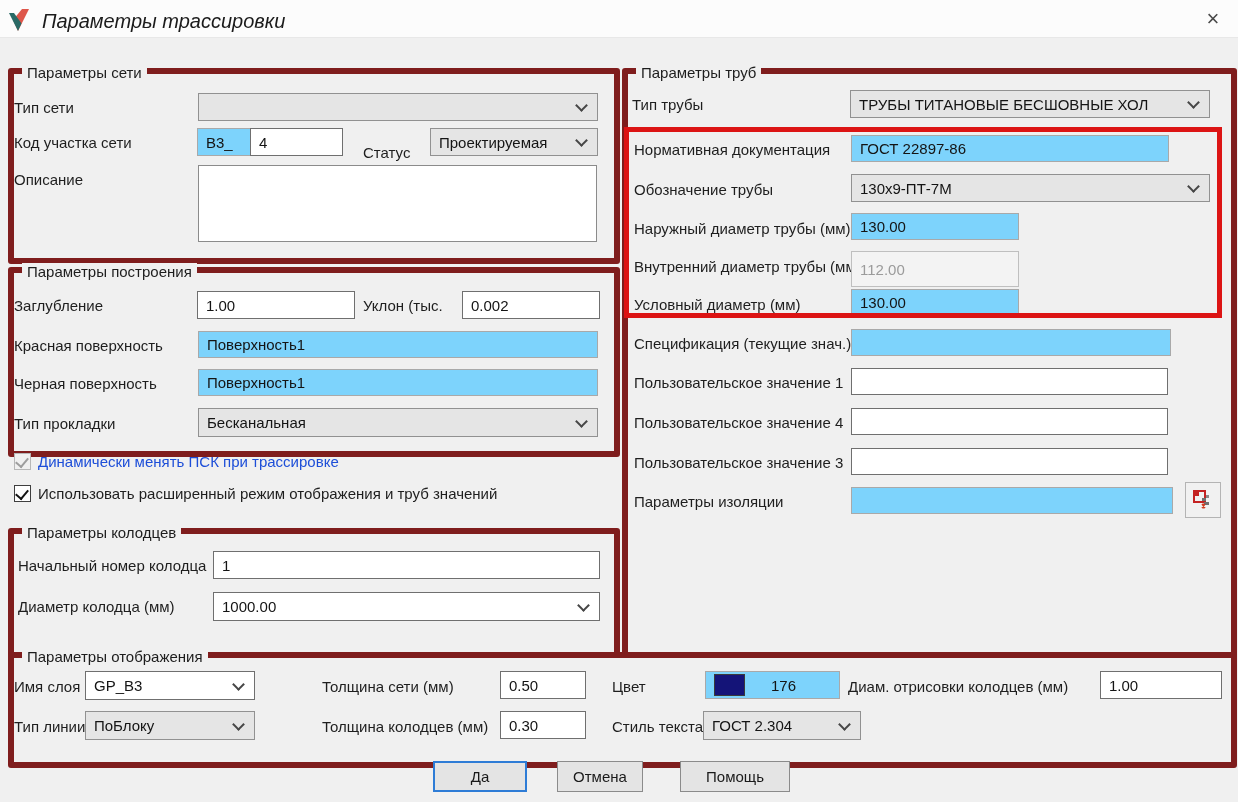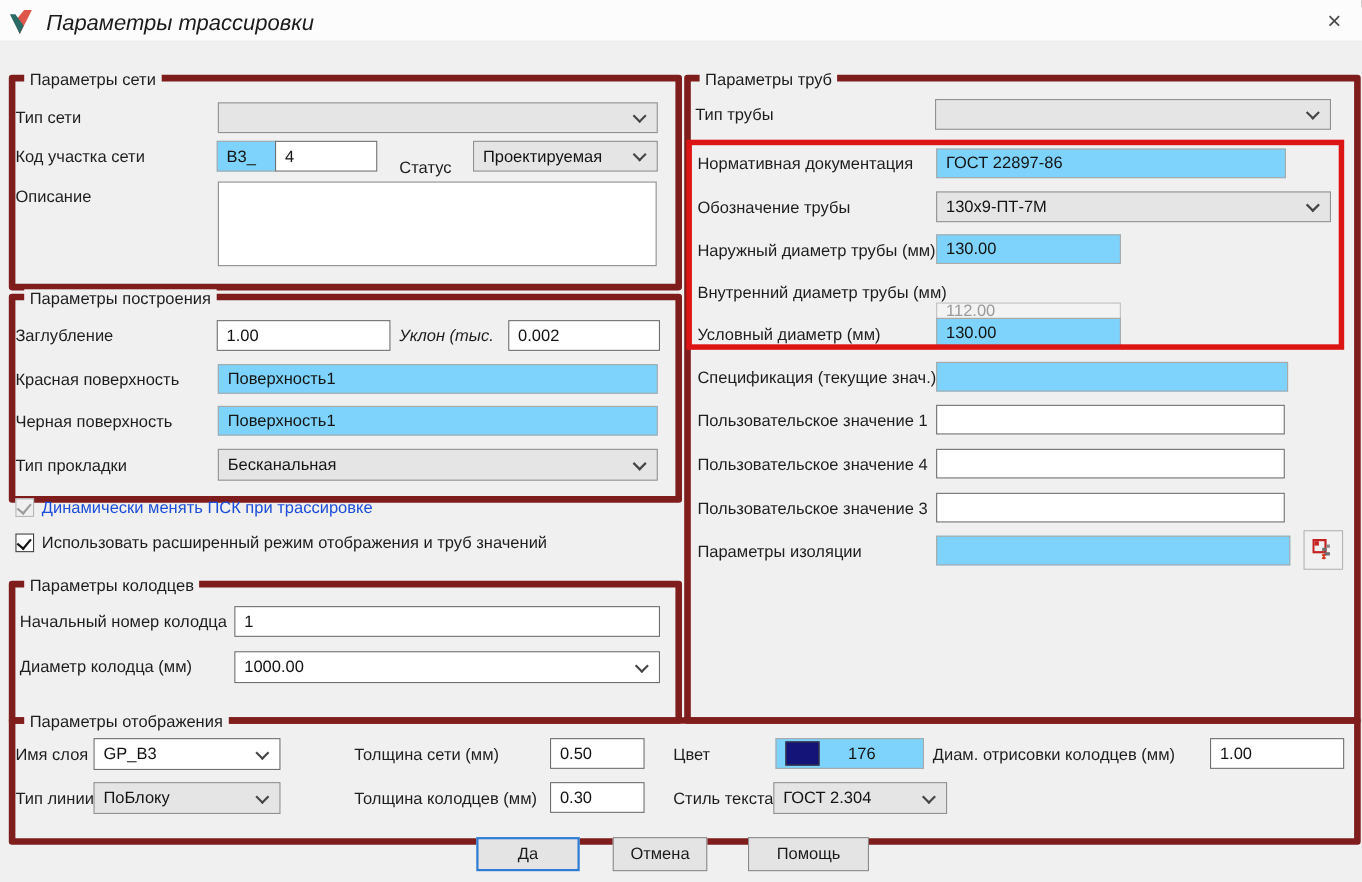--- a/index.html
+++ b/index.html
@@ -72,21 +72,21 @@
   <span></span>
 </div>
 
 <div class="group" style="left:8px;top:267px;width:600px;height:178px;">
   <span class="legend">Параметры построения</span>
 </div>
 <span class="lbl" style="left:14px;top:297px;">Заглубление</span>
 <div class="field wh" style="left:197px;top:291px;width:158px;height:28px;">
   <span>1.00</span>
 </div>
-<span class="lbl" style="left:363px;top:297px;font-style:italic;">Уклон (тыс.</span>
+<span class="lbl" style="left:363px;top:297px;">Уклон (тыс.</span>
 <div class="field wh" style="left:462px;top:291px;width:138px;height:28px;">
   <span>0.002</span>
 </div>
 <span class="lbl" style="left:14px;top:337px;">Красная поверхность</span>
 <div class="field ro" style="left:198px;top:331px;width:400px;height:27px;">
   <span>Поверхность1</span>
 </div>
 <span class="lbl" style="left:14px;top:375px;">Черная поверхность</span>
 <div class="field ro" style="left:198px;top:369px;width:400px;height:27px;">
   <span>Поверхность1</span>
@@ -117,40 +117,41 @@
 <div class="field combo white" style="left:213px;top:592px;width:387px;height:29px;">
   <span>1000.00</span>
   <span class="chev"></span>
 </div>
 
 <div class="group" style="left:622px;top:68px;width:603px;height:578px;">
   <span class="legend">Параметры труб</span>
 </div>
 <span class="lbl" style="left:632px;top:96px;">Тип трубы</span>
 <div class="field combo" style="left:850px;top:90px;width:360px;height:28px;">
+  <span style="overflow:hidden;">ТРУБЫ ТИТАНОВЫЕ БЕСШОВНЫЕ ХОЛ</span>
   <span class="chev"></span>
 </div>
 
 <div class="redbox" style="left: 624px; top: 127px; width: 588px; height: 181px; border-color: rgb(220, 20, 20);"></div>
 
 <span class="lbl" style="left:634px;top:141px;">Нормативная документация</span>
 <div class="field ro" style="left:851px;top:135px;width:318px;height:27px;">
   <span>ГОСТ 22897-86</span>
 </div>
 <span class="lbl" style="left:634px;top:181px;">Обозначение трубы</span>
 <div class="field combo" style="left:851px;top:174px;width:359px;height:28px;">
   <span>130x9-ПТ-7М</span>
   <span class="chev"></span>
 </div>
 <span class="lbl" style="left:634px;top:220px;">Наружный диаметр трубы (мм)</span>
 <div class="field ro" style="left:851px;top:213px;width:168px;height:27px;">
   <span>130.00</span>
 </div>
 <span class="lbl" style="left:634px;top:258px;">Внутренний диаметр трубы (мм)</span>
-<div class="field dis" style="left:851px;top:251px;width:168px;height:15px;margin-top:24px;">
+<div class="field dis" style="left:851px;top:251px;width:168px;height:36px;">
   <span>112.00</span>
 </div>
 <span class="lbl" style="left:634px;top:296px;">Условный диаметр (мм)</span>
 <div class="field ro" style="left:851px;top:289px;width:168px;height:27px;">
   <span>130.00</span>
 </div>
 <span class="lbl" style="left:634px;top:335px;">Спецификация (текущие знач.)</span>
 <div class="field ro" style="left:851px;top:329px;width:320px;height:27px;">
   <span></span>
 </div>

